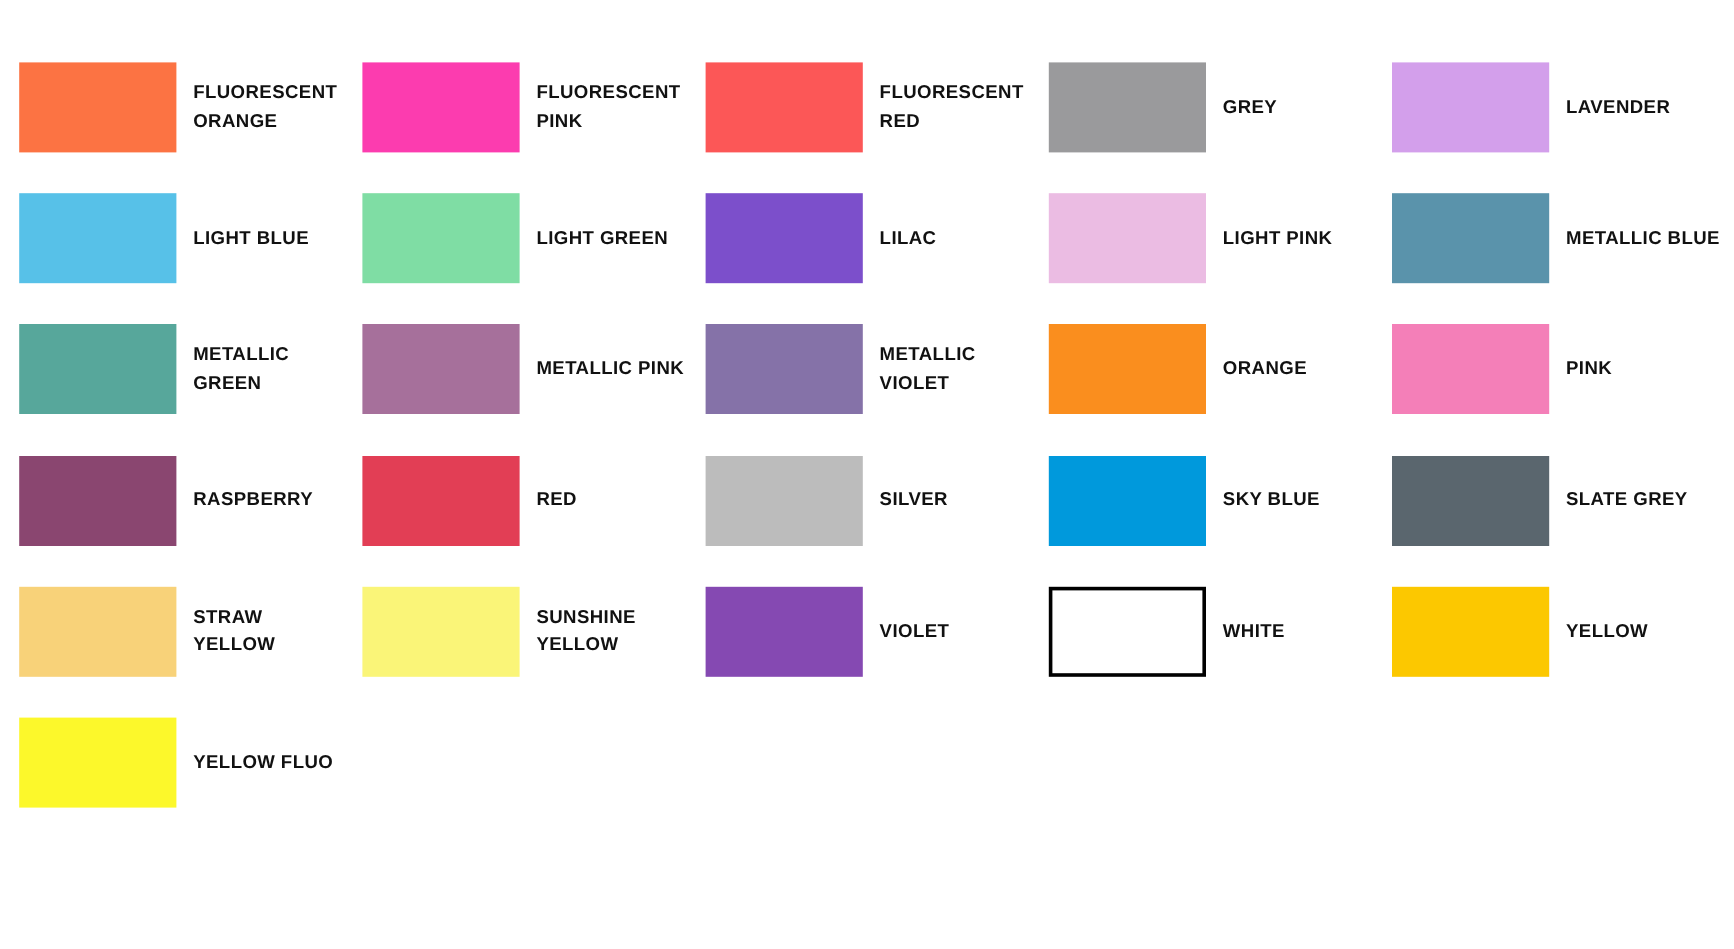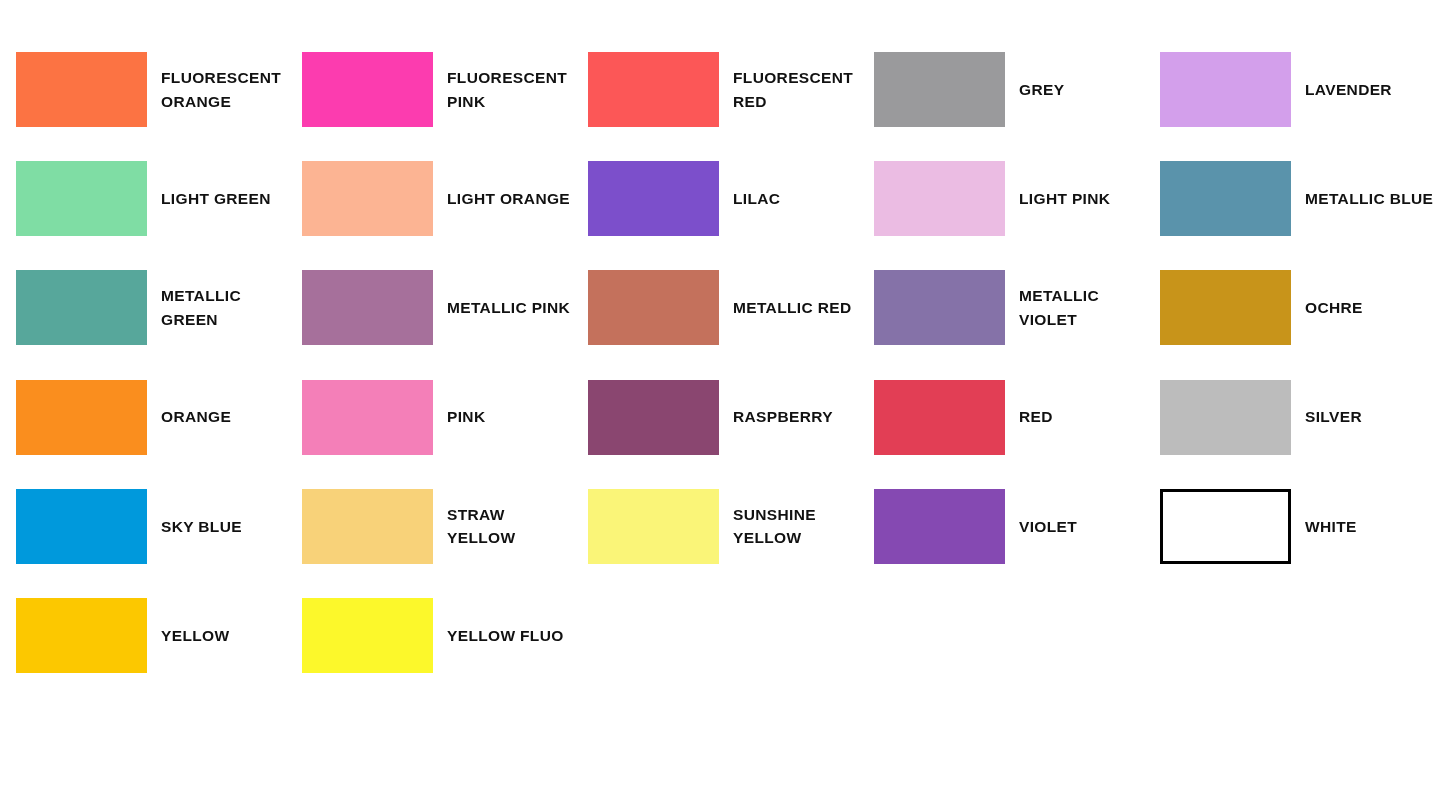--- a/index.html
+++ b/index.html
@@ -80,26 +80,26 @@
       </div>
       <div class="cell">
         <div class="swatch" style="background: rgb(154, 154, 156);"></div>
         <div class="label">GREY</div>
       </div>
       <div class="cell">
         <div class="swatch" style="background: rgb(211, 159, 235);"></div>
         <div class="label">LAVENDER</div>
       </div>
       <div class="cell">
+        <div class="swatch" style="background: rgb(87, 193, 232);"></div>
+        <div class="label">LIGHT BLUE</div>
+      </div>
+      <div class="cell">
         <div class="swatch" style="background: rgb(127, 221, 164);"></div>
         <div class="label">LIGHT GREEN</div>
-      </div>
-      <div class="cell">
-        <div class="swatch" style="background: rgb(252, 180, 147);"></div>
-        <div class="label">LIGHT ORANGE</div>
       </div>
       <div class="cell">
         <div class="swatch" style="background: rgb(124, 79, 203);"></div>
         <div class="label">LILAC</div>
       </div>
       <div class="cell">
         <div class="swatch" style="background: rgb(235, 188, 227);"></div>
         <div class="label">LIGHT PINK</div>
       </div>
       <div class="cell">
@@ -109,31 +109,23 @@
       <div class="cell">
         <div class="swatch" style="background: rgb(87, 167, 155);"></div>
         <div class="label">METALLIC
 GREEN</div>
       </div>
       <div class="cell">
         <div class="swatch" style="background: rgb(166, 112, 155);"></div>
         <div class="label">METALLIC PINK</div>
       </div>
       <div class="cell">
-        <div class="swatch" style="background: rgb(196, 113, 92);"></div>
-        <div class="label">METALLIC RED</div>
-      </div>
-      <div class="cell">
         <div class="swatch" style="background: rgb(133, 114, 168);"></div>
         <div class="label">METALLIC
 VIOLET</div>
-      </div>
-      <div class="cell">
-        <div class="swatch" style="background: rgb(200, 148, 26);"></div>
-        <div class="label">OCHRE</div>
       </div>
       <div class="cell">
         <div class="swatch" style="background: rgb(250, 142, 30);"></div>
         <div class="label">ORANGE</div>
       </div>
       <div class="cell">
         <div class="swatch" style="background: rgb(244, 127, 184);"></div>
         <div class="label">PINK</div>
       </div>
       <div class="cell">
@@ -144,20 +136,24 @@
         <div class="swatch" style="background: rgb(226, 62, 85);"></div>
         <div class="label">RED</div>
       </div>
       <div class="cell">
         <div class="swatch" style="background: rgb(188, 188, 188);"></div>
         <div class="label">SILVER</div>
       </div>
       <div class="cell">
         <div class="swatch" style="background: rgb(0, 153, 220);"></div>
         <div class="label">SKY BLUE</div>
+      </div>
+      <div class="cell">
+        <div class="swatch" style="background: rgb(90, 102, 110);"></div>
+        <div class="label">SLATE GREY</div>
       </div>
       <div class="cell">
         <div class="swatch" style="background: rgb(248, 210, 121);"></div>
         <div class="label">STRAW
 YELLOW</div>
       </div>
       <div class="cell">
         <div class="swatch" style="background: rgb(250, 245, 120);"></div>
         <div class="label">SUNSHINE
 YELLOW</div>

